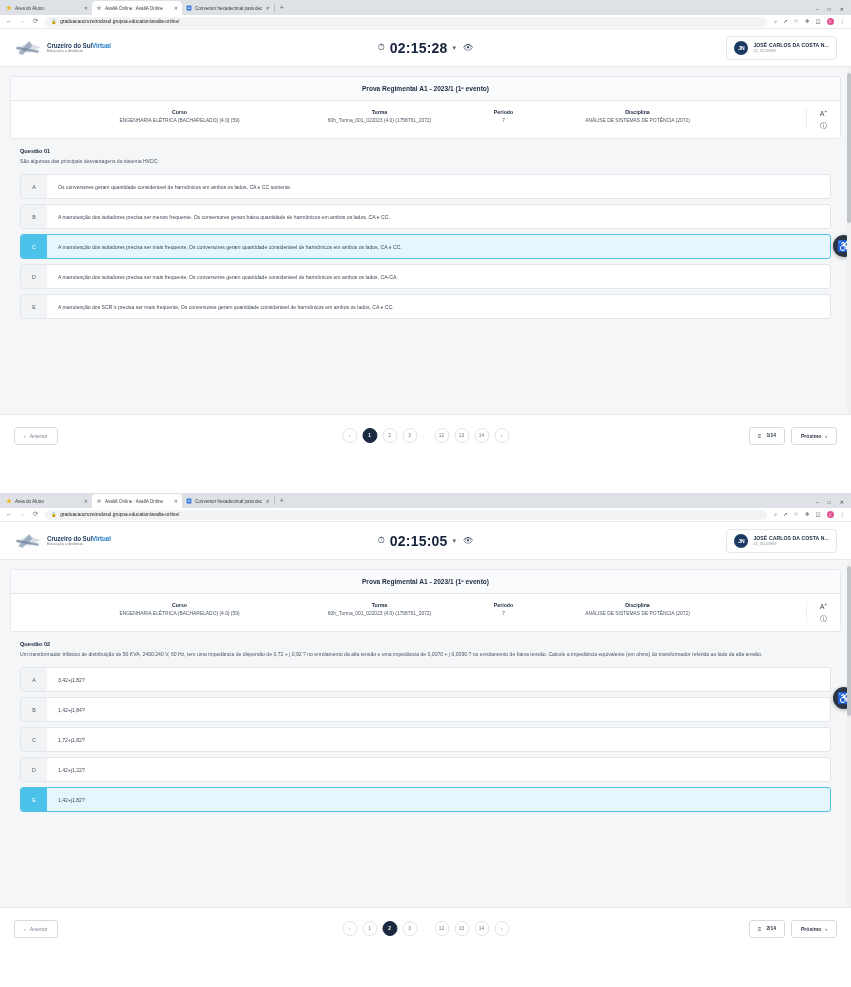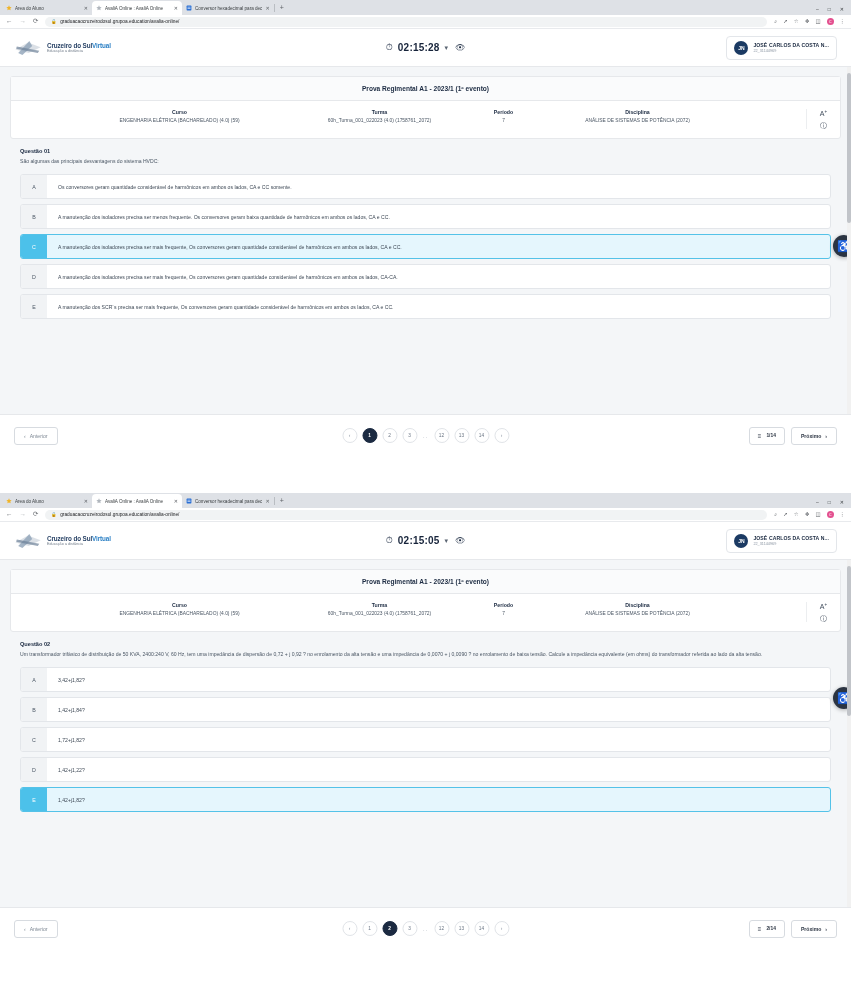--- a/index.html
+++ b/index.html
@@ -60,21 +60,21 @@
   .brand-name { font-size: 6.3px; font-weight: bold; color: #1f3a5f; letter-spacing: -.1px; }
   .brand-name .blue { color: #2a7fc4; }
   .brand-sub { font-size: 3.6px; color: #6b7785; letter-spacing: .1px; }
 
   .timer-wrap {
     position: absolute; left: 50%; transform: translateX(-50%);
     display: flex; align-items: center; gap: 7px;
   }
   .timer { display: flex; align-items: center; gap: 5px; }
   .timer-ico { font-size: 9px; color: #1b2a41; line-height: 1; }
-  .timer-val { font-size: 10px; font-weight: bold; color: #16233a; letter-spacing: .2px; }
+  .timer-val { font-size: 14px; font-weight: bold; color: #16233a; letter-spacing: .2px; }
   .timer-caret { font-size: 7px; color: #5a6472; }
   .eye-ico { font-size: 8px; color: #1b2a41; }
 
   .user-card {
     position: absolute; right: 14px; display: flex; align-items: center; gap: 5px;
     border: 1px solid #e3e6ea; border-radius: 4px; padding: 4px 7px; background:#fff;
   }
   .user-avatar {
     width: 14px; height: 14px; border-radius: 50%; background: #1b3a63; color: #fff;
     font-size: 5px; font-weight: bold; display: flex; align-items: center; justify-content: center;

